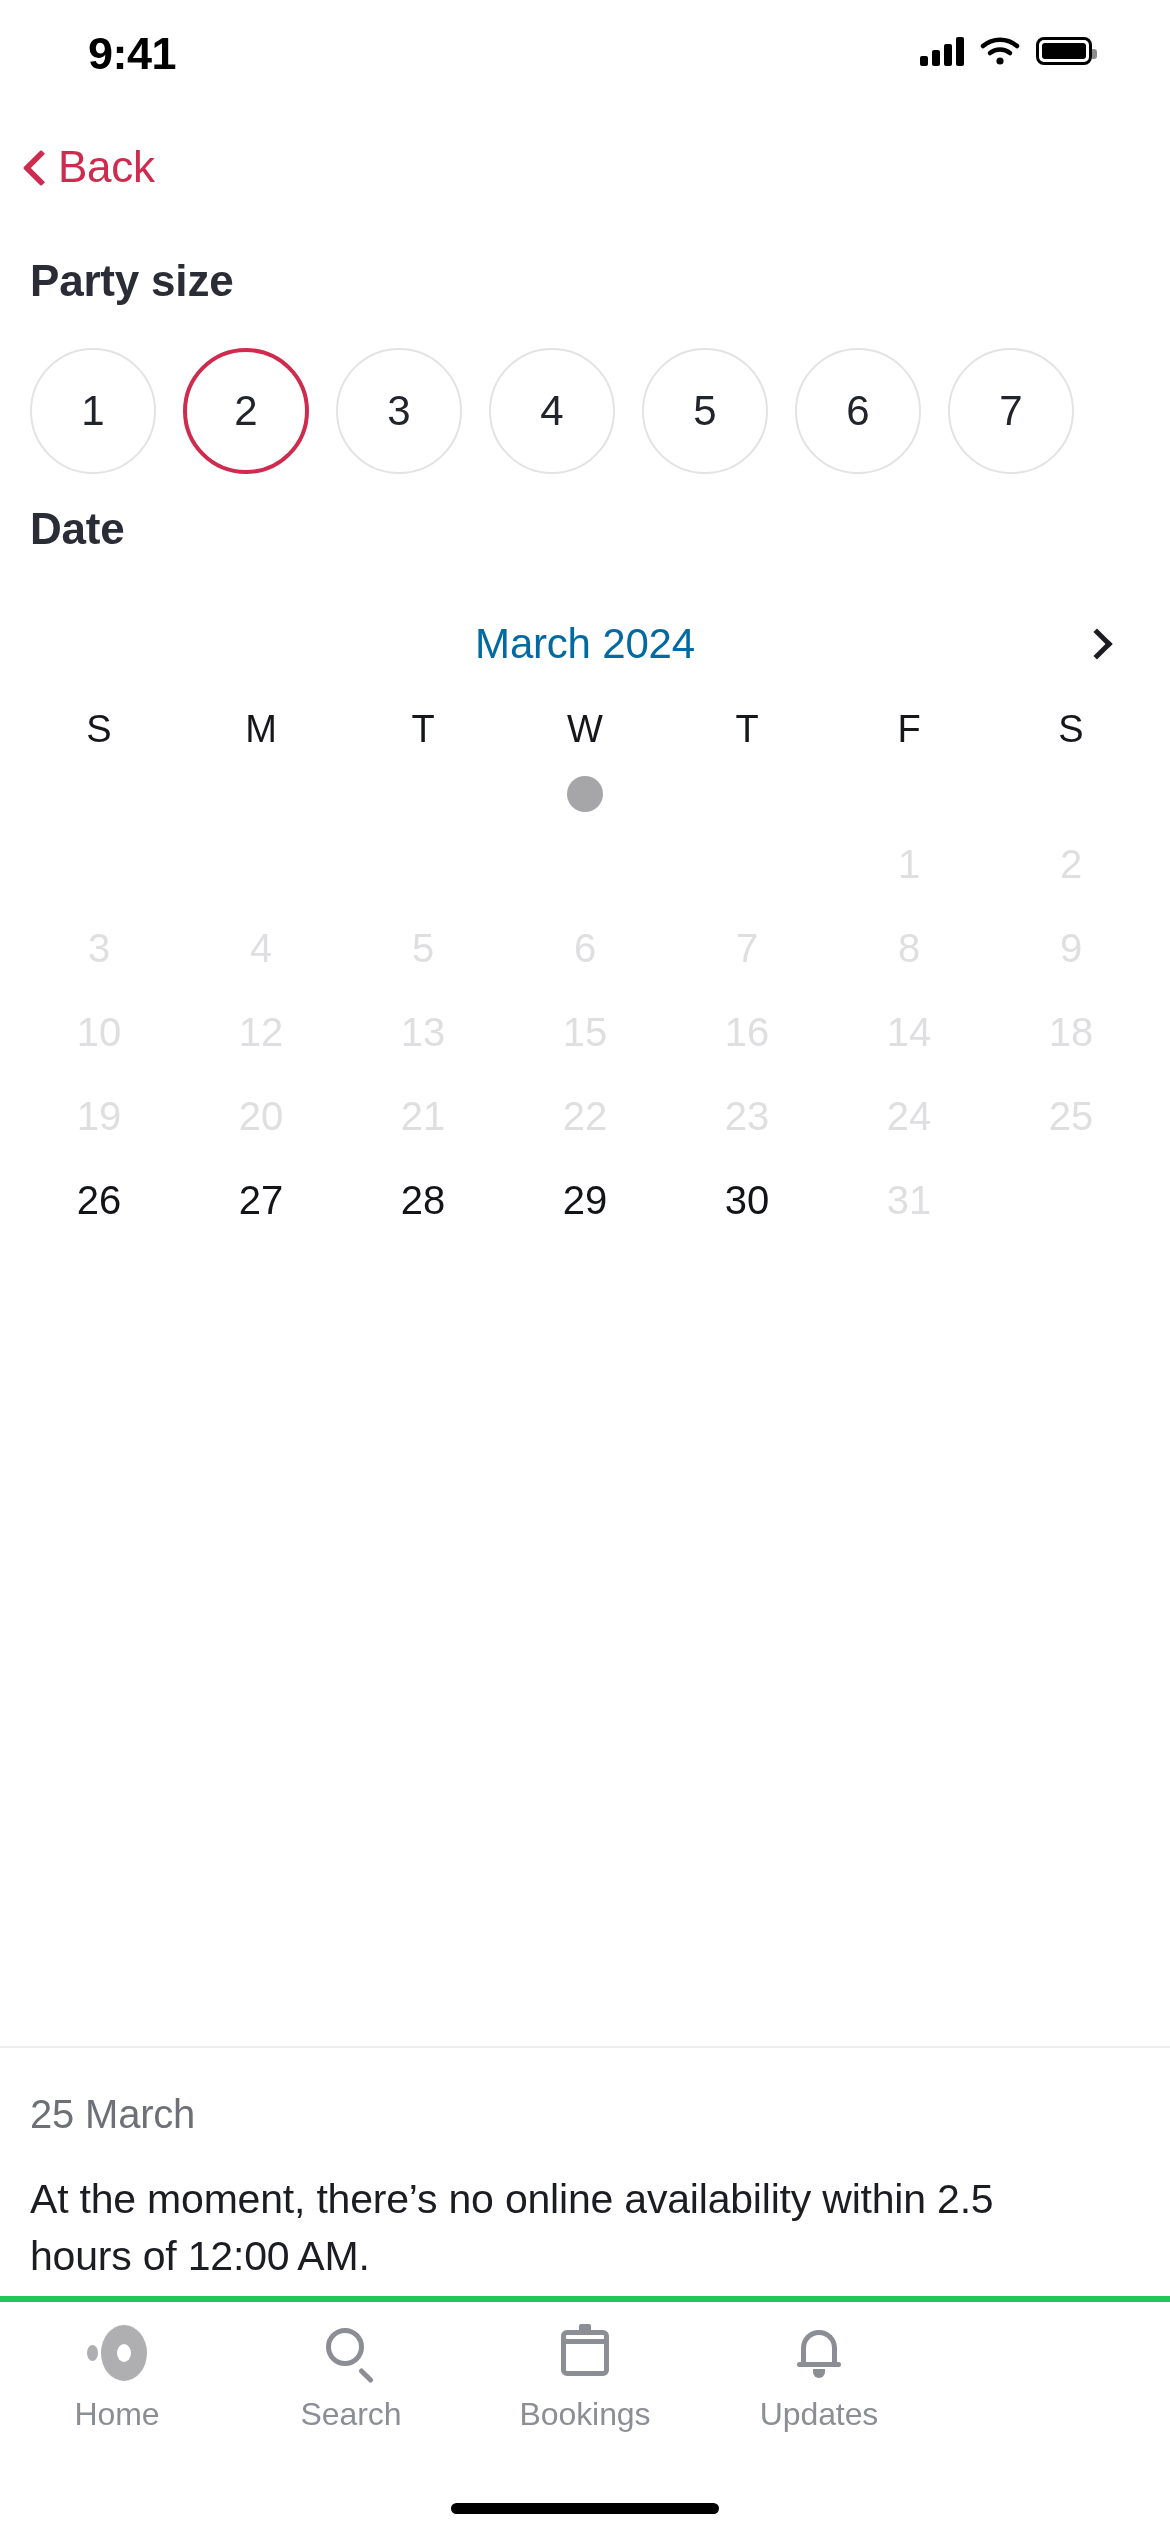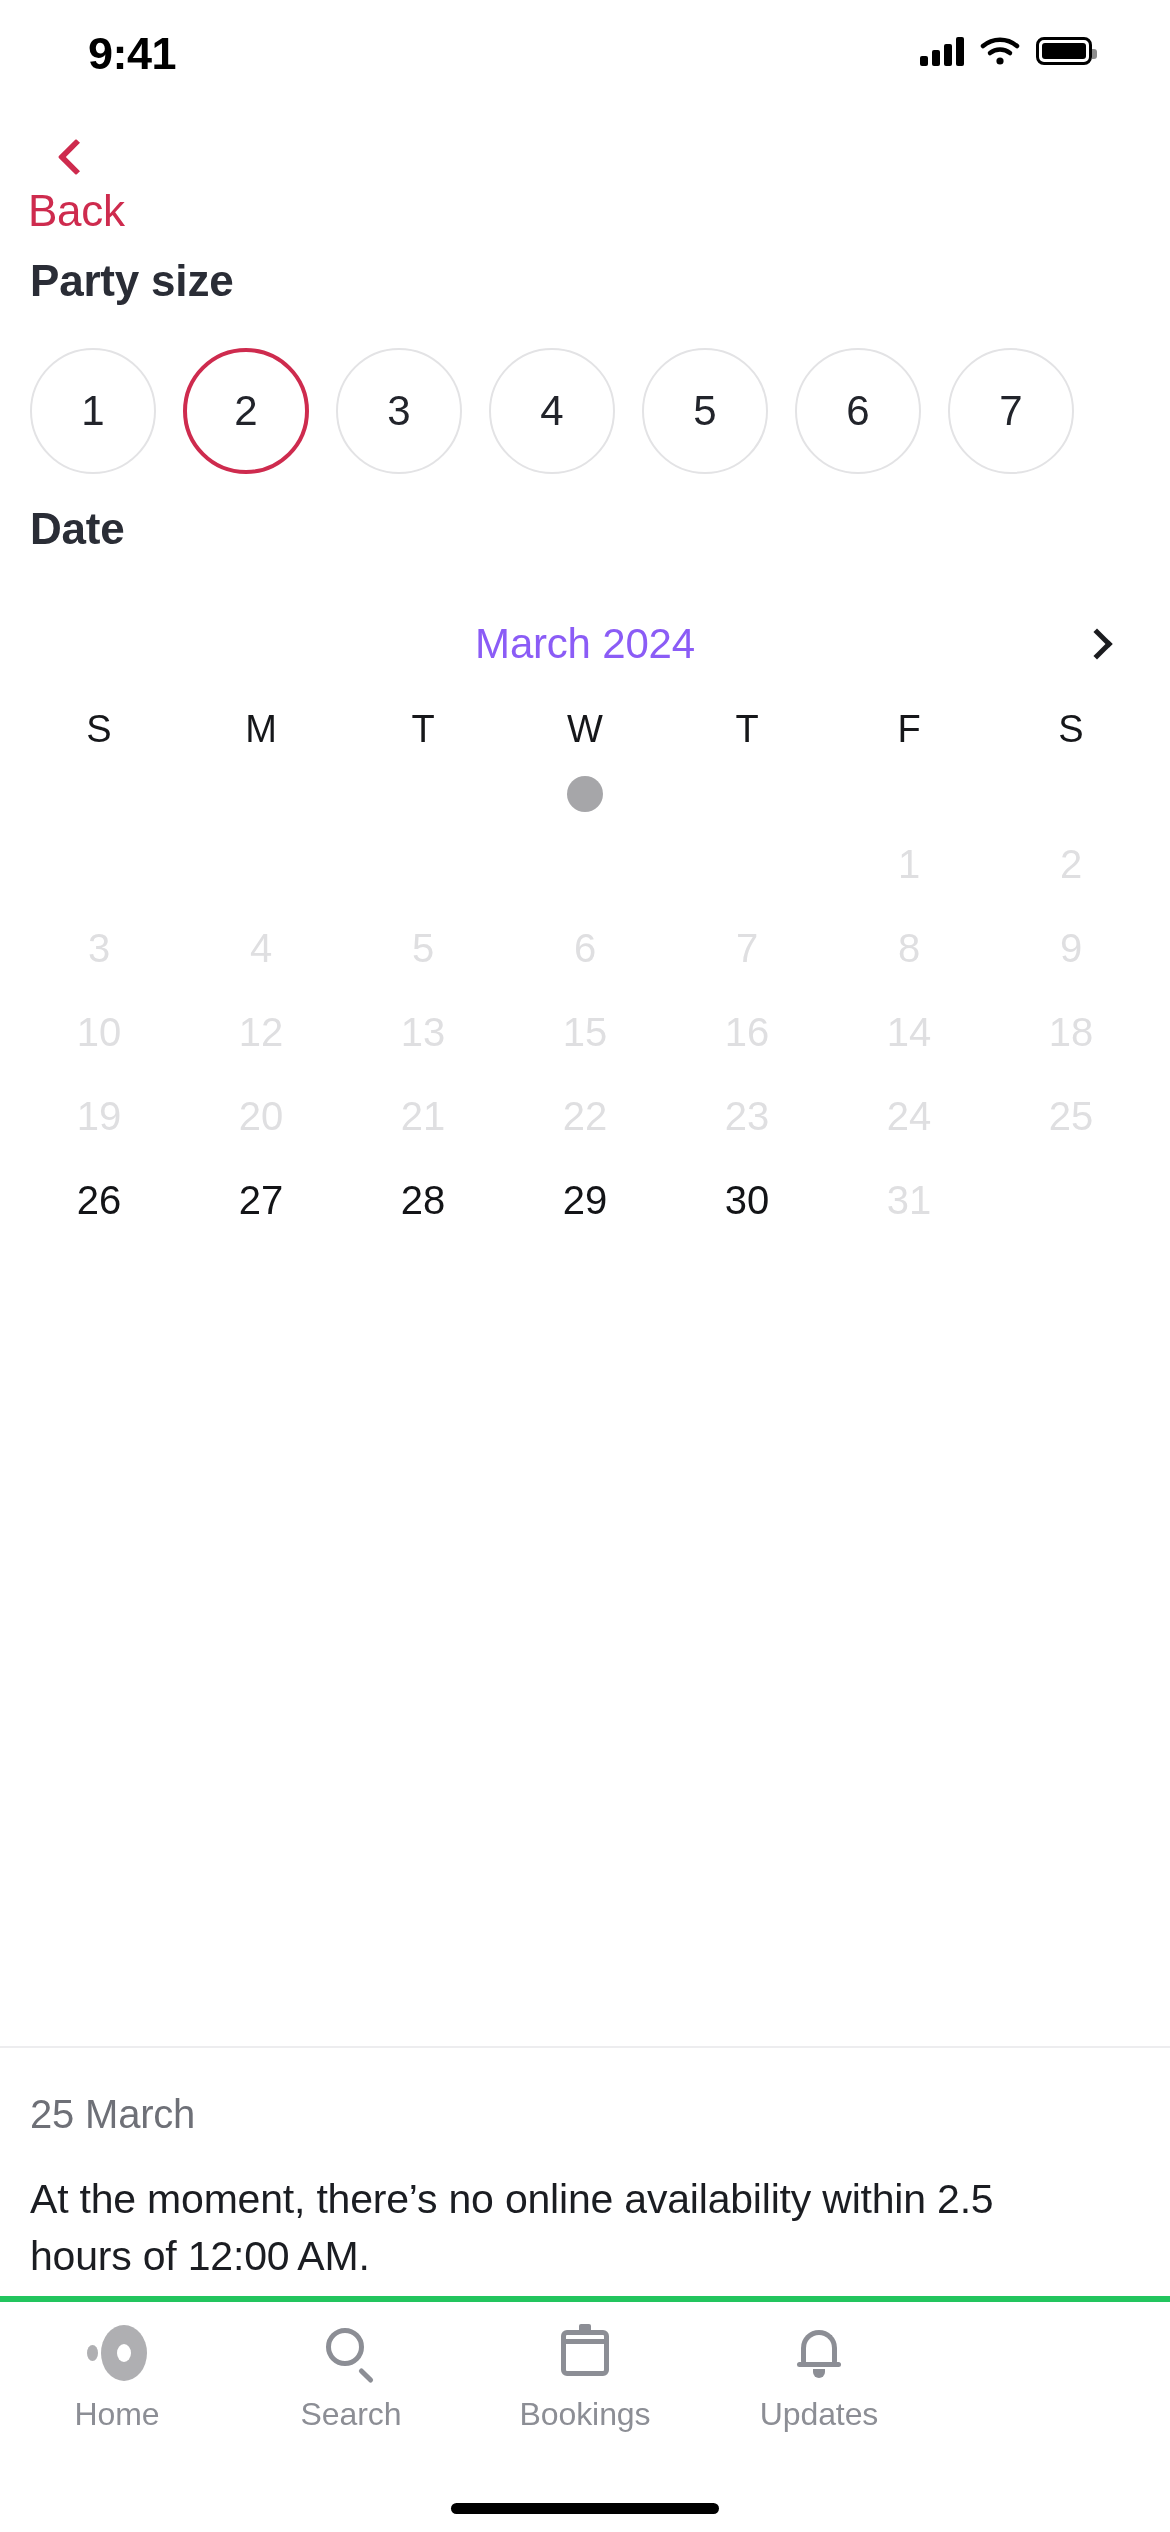--- a/index.html
+++ b/index.html
@@ -24,42 +24,42 @@
   .sig i:nth-child(1) { height: 10px; }
   .sig i:nth-child(2) { height: 16px; }
   .sig i:nth-child(3) { height: 22px; }
   .sig i:nth-child(4) { height: 29px; }
   .batt { width: 56px; height: 28px; border: 3px solid #000; border-radius: 8px; padding: 3px; position: relative; }
   .batt::after { content:""; position:absolute; right:-8px; top:9px; width:5px; height:10px; background:#000; border-radius:0 3px 3px 0; opacity:.45; }
   .batt span { display: block; width: 100%; height: 100%; background: #000; border-radius: 3px; }
 
   
   .backrow { padding: 30px 0 0 28px; height: 92px; flex: 0 0 92px; }
-  .backbtn { display: inline-flex; align-items: center; gap: 16px; cursor: pointer; flex-direction: column; }
+  .backbtn { display: inline-flex; align-items: center; gap: 4px; cursor: pointer; }
   .backbtn .chev { width: 26px; height: 26px; border-left: 6px solid #CE2B4E; border-bottom: 6px solid #CE2B4E;
                    transform: rotate(45deg); border-radius: 2px; margin-top: 2px; }
   .backbtn .lbl { font-size: 44px; color: #CE2B4E; letter-spacing: -0.3px; }
 
   
   .h2 { font-size: 44px; font-weight: 700; color: #2A2D36; letter-spacing: -0.2px; padding-left: 30px; }
   .party-h { margin-top: 52px; }
   .date-h { margin-top: 30px; }
 
   .party-row { margin-top: 42px; display: flex; gap: 27px; padding-left: 30px; overflow: hidden; height: 126px; flex: 0 0 126px; }
   .pbub {
     flex: 0 0 126px; width: 126px; height: 126px; border-radius: 50%;
     border: 2px solid #E3E3E5; display: flex; align-items: center; justify-content: center;
     font-size: 42px; color: #22242B; background: #fff; cursor: pointer;
   }
   .pbub.sel { border: 4px solid #CE2B4E; }
 
   
   .calwrap { flex: 1 1 auto; display: flex; flex-direction: column; }
   .monthrow { display: flex; align-items: center; justify-content: center; height: 96px; margin-top: 42px; position: relative; }
-  .monthlbl { font-size: 42px; color: #8b5cf6; letter-spacing: -0.2px; }
+  .monthlbl { font-size: 42px; color: #0369a1; letter-spacing: -0.2px; }
   .nextm { position: absolute; right: 42px; top: 50%; transform: translateY(-50%); width: 62px; height: 62px;
            display: flex; align-items: center; justify-content: center; cursor: pointer; }
   .nextm i { width: 22px; height: 22px; border-top: 5px solid #1b1c1f; border-right: 5px solid #1b1c1f;
              transform: rotate(45deg); display: block; }
 
   .dowrow { display: grid; grid-template-columns: repeat(7, 1fr); padding: 0 18px; height: 74px; align-items: center; }
   .dow { text-align: center; font-size: 38px; color: #16171A; }
 
   .dotrow { height: 56px; display: grid; grid-template-columns: repeat(7,1fr); padding: 0 18px; align-items: center; }
   .dot-cell { display: flex; justify-content: center; }

